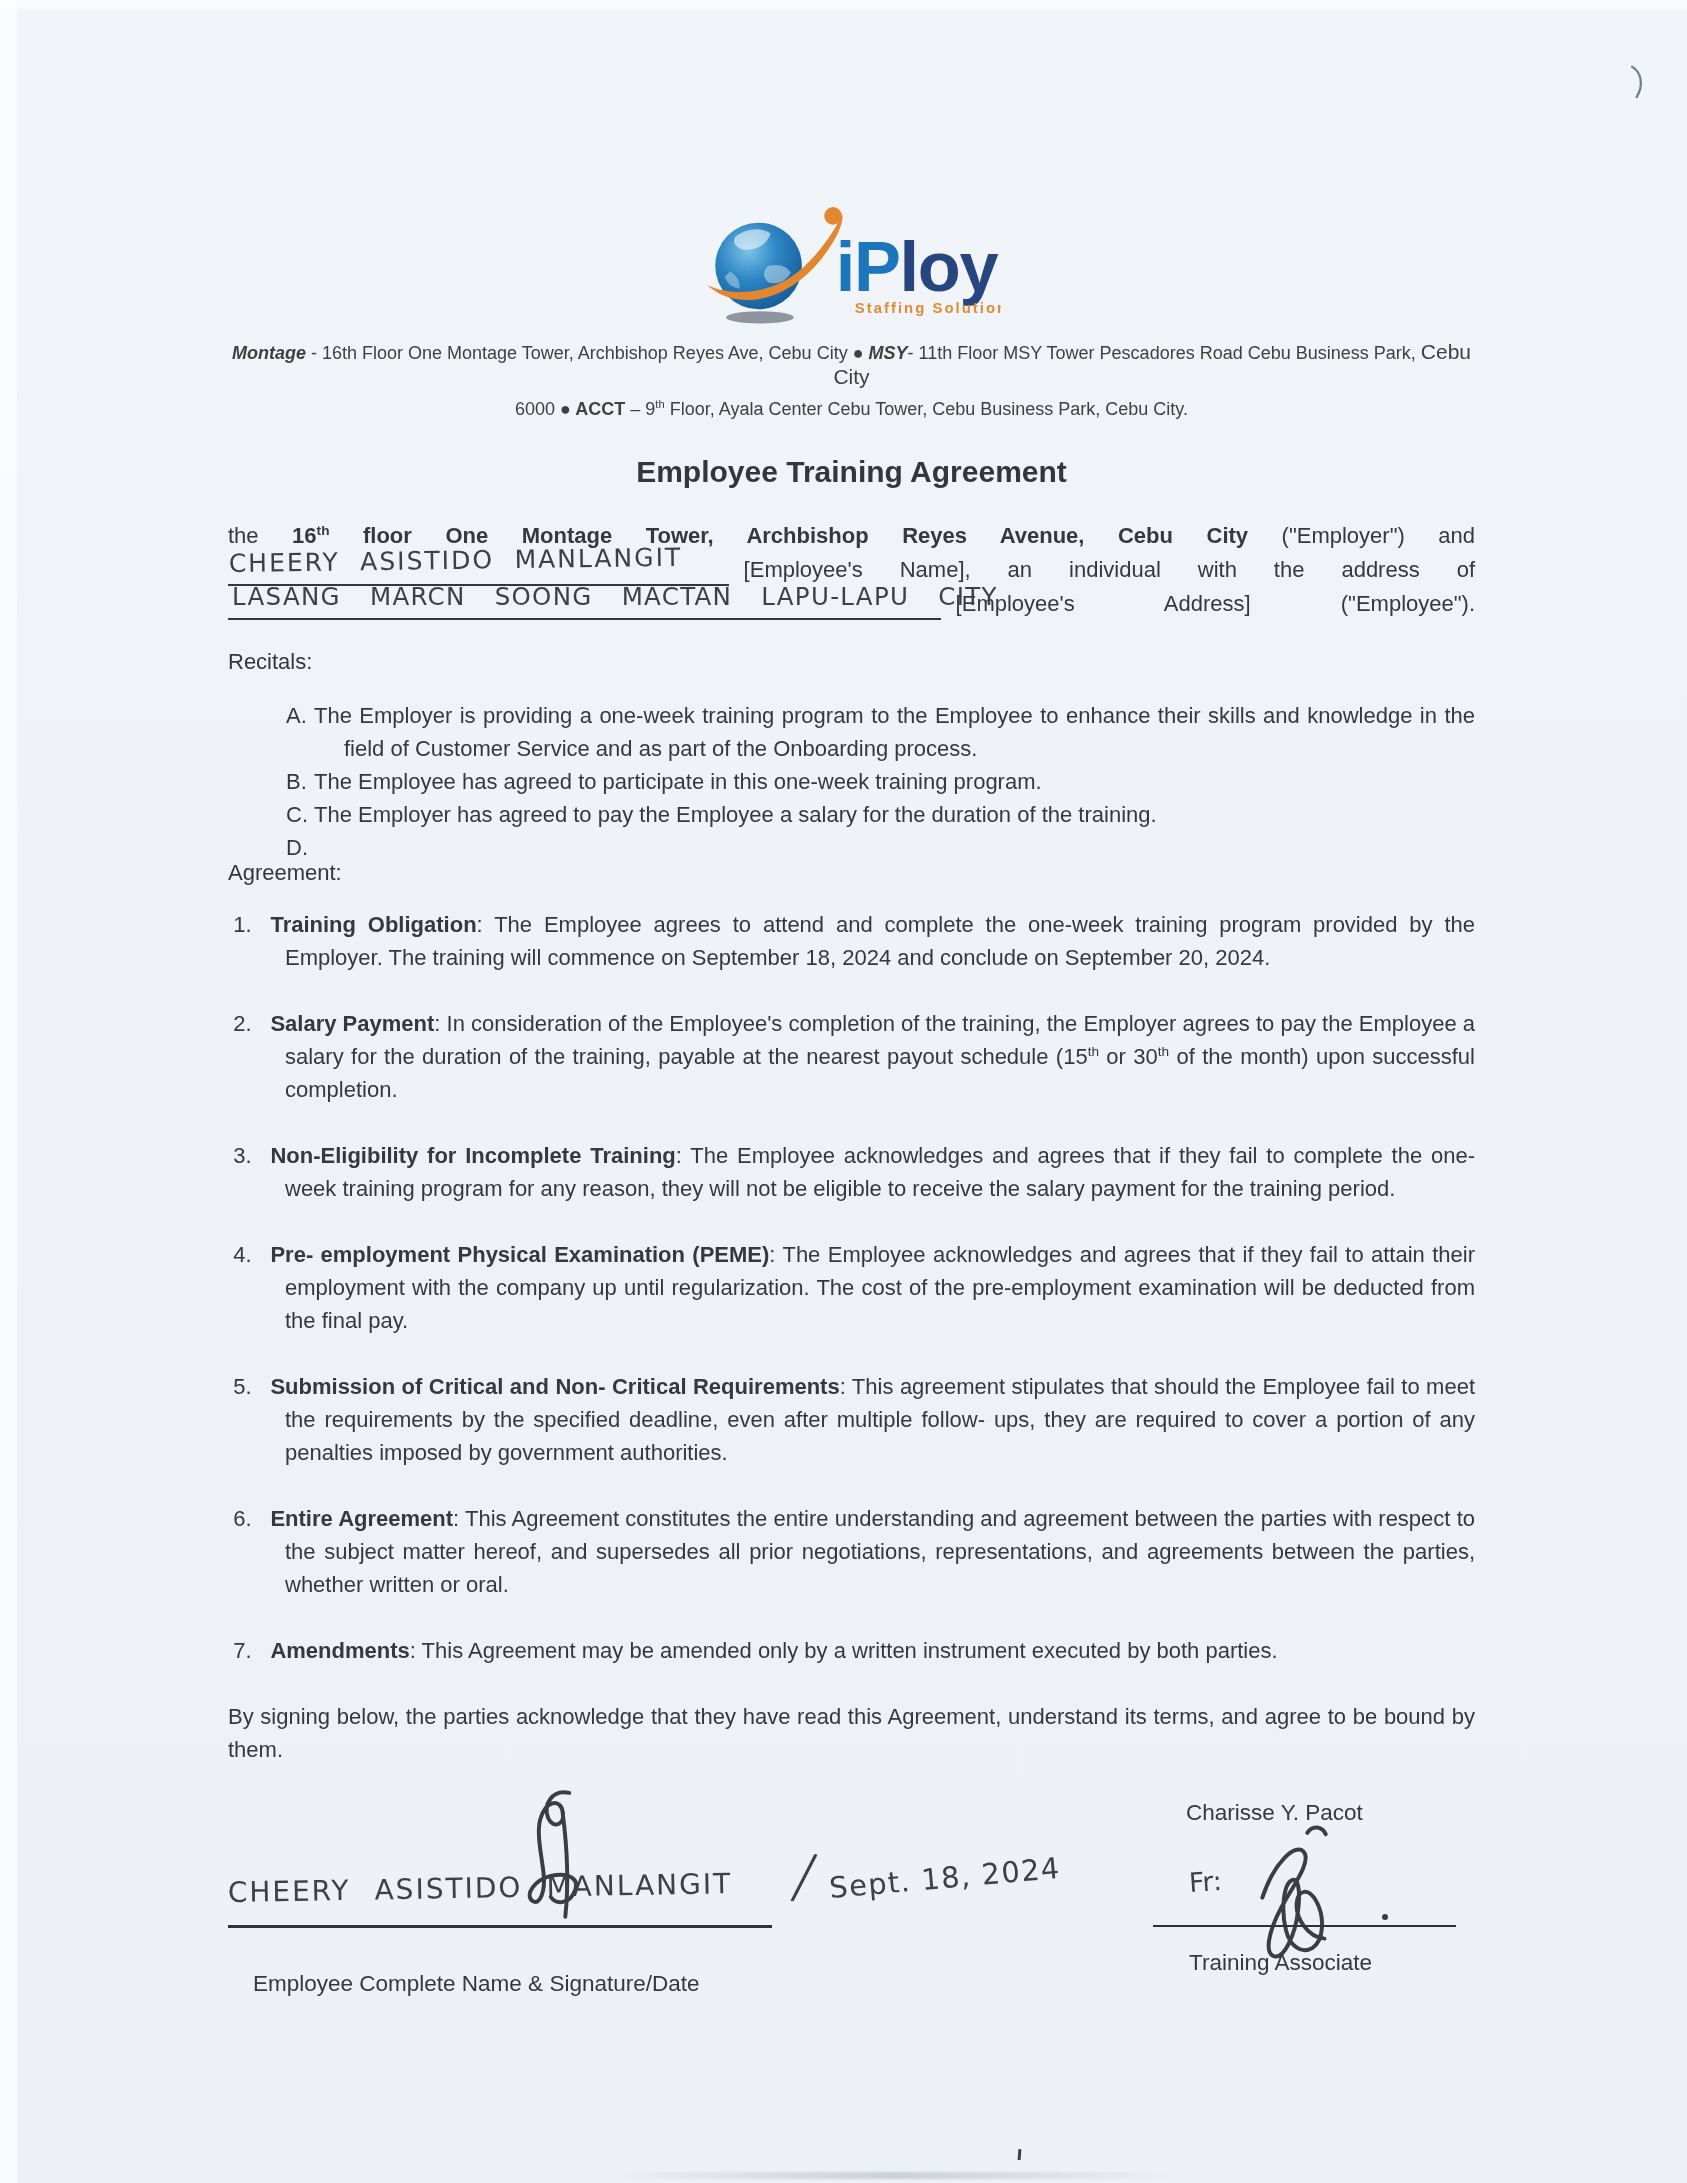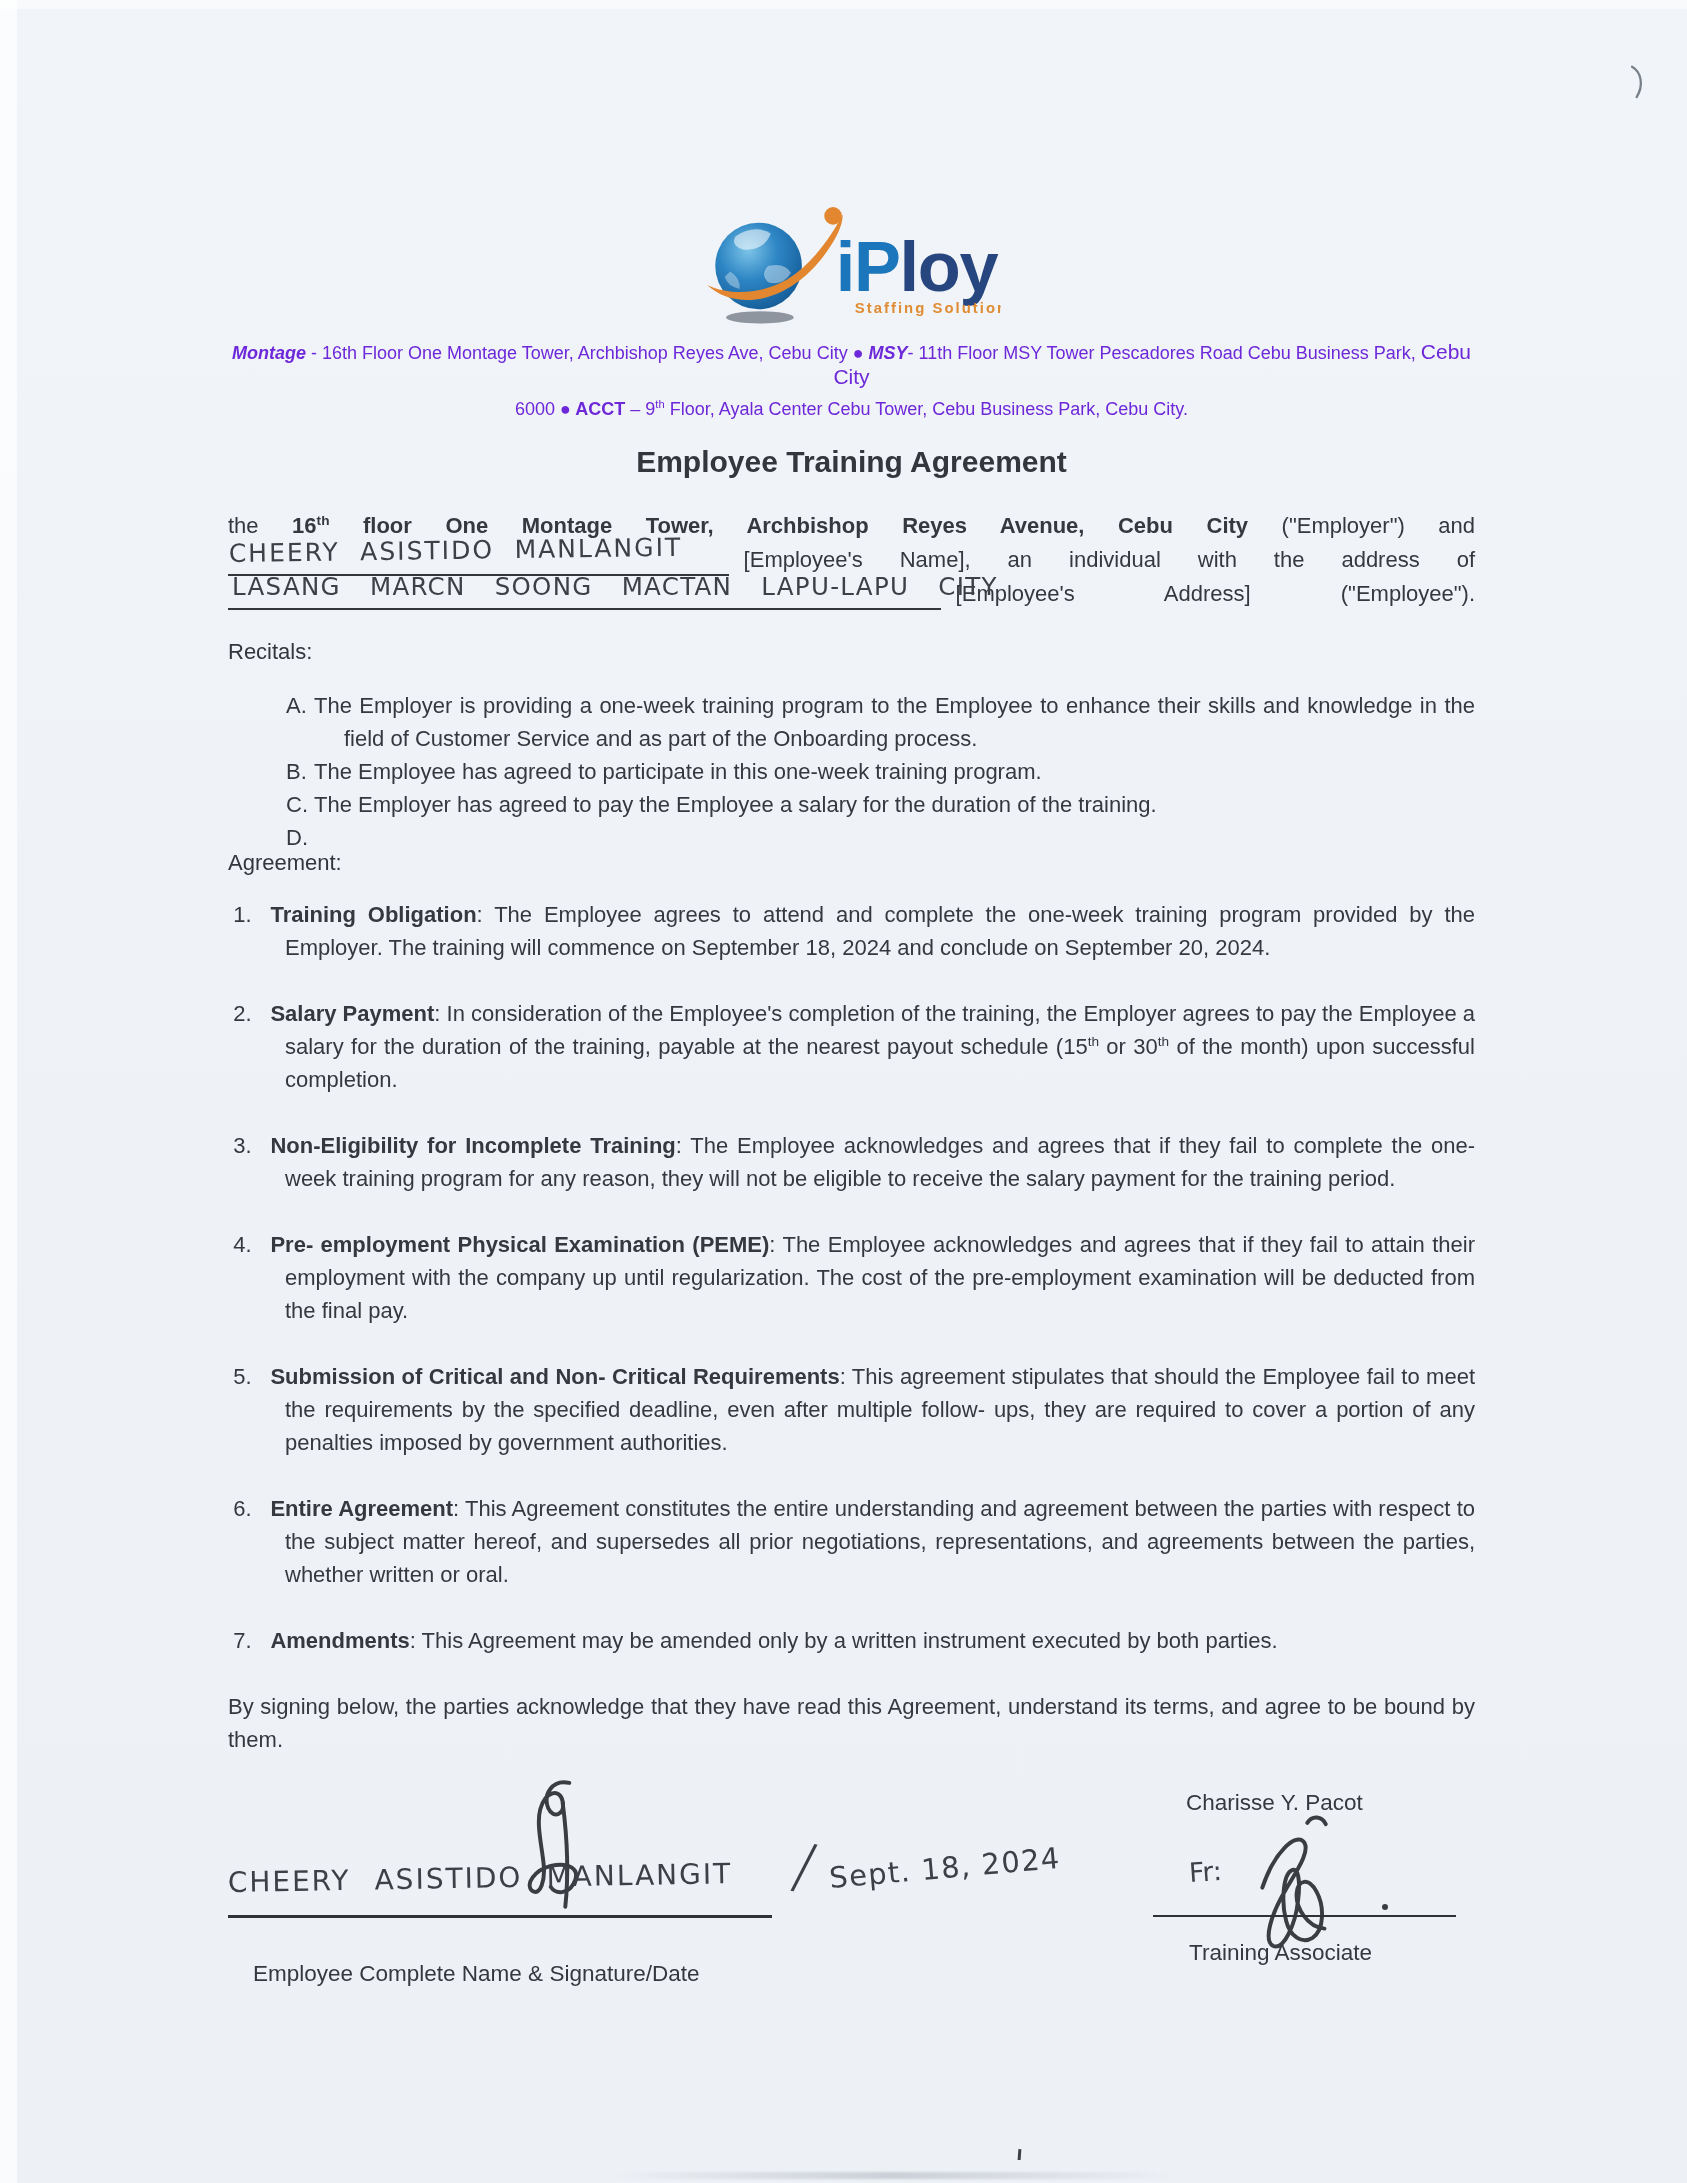--- a/index.html
+++ b/index.html
@@ -5,26 +5,26 @@
   html,body{margin:0;padding:0;}
   body{
     width:1687px;height:2183px;position:relative;overflow:hidden;
     background:linear-gradient(180deg,#f1f4f8 0%,#eef1f6 55%,#edf0f5 100%);
     font-family:"Liberation Sans",sans-serif;color:#35393f;
   }
   .edge-left{position:absolute;left:0;top:0;width:17px;height:100%;background:#ffffff;opacity:.7;}
   .edge-top{position:absolute;left:0;top:0;width:100%;height:9.3px;background:#ffffff;opacity:.55;}
   .page{position:absolute;inset:0;padding:16px 212px 0 228px;box-sizing:border-box;}
   .logo-svg{display:block;margin:185px auto 0 auto;}
-  .addr{ text-align:center;font-size:18px;line-height:24.5px;margin-top:6.6px;color:#6d28d9;}
+  .addr{ text-align:center;font-size:18px;line-height:24.5px;margin-top:6.6px;color:#404040;}
   .addr .bi{font-weight:700;font-style:italic;}
   .addr .b{font-weight:700;}
   .addr .big{font-size:21px;}
   .sup{font-size:.62em;vertical-align:super;line-height:0;}
-  .title{text-align:center;font-weight:700;font-size:30px;margin-top:23px;color:#33363c;}
+  .title{text-align:center;font-weight:700;font-size:30px;margin-top:33px;color:#33363c;}
   .bodytext{font-size:22px;line-height:33px;}
   .intro{margin-top:30px;}
   .jline{text-align:justify;text-align-last:justify;}
   .flexline{display:flex;align-items:flex-end;}
   .blank{border-bottom:2.6px solid #33363b;position:relative;}
   .name-blank{width:501px;height:32px;flex:0 0 auto;}
   .addr-blank{width:713px;height:32px;flex:0 0 auto;}
   .fill{flex:1 1 auto;text-align:justify;text-align-last:justify;padding-left:14.6px;}
   .hw{font-family:"DejaVu Sans",sans-serif;color:#3d4046;}
   .hw-name-intro{position:absolute;left:1.3px;bottom:3.3px;font-size:25px;letter-spacing:2px;word-spacing:10.6px;white-space:nowrap;transform:rotate(-0.8deg);transform-origin:left bottom;}

